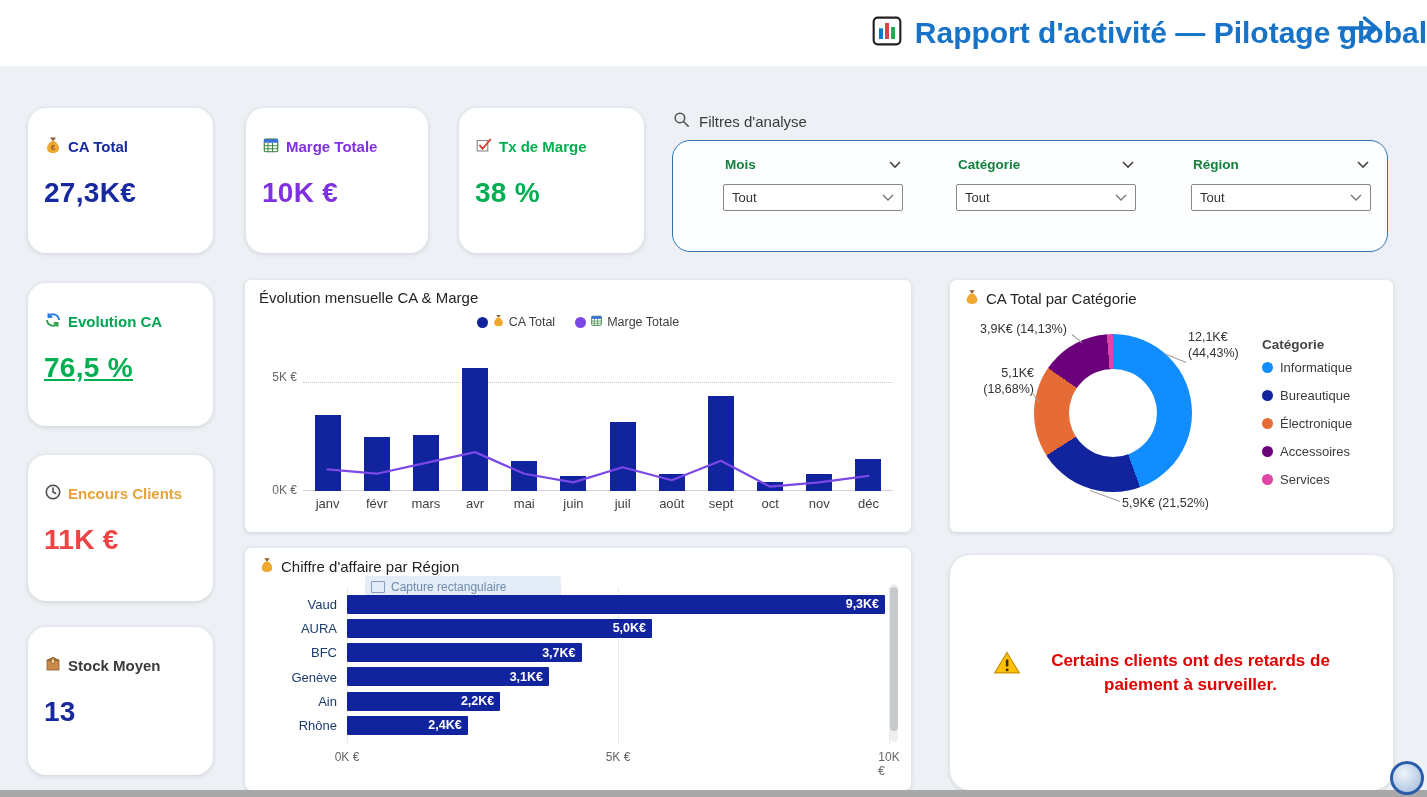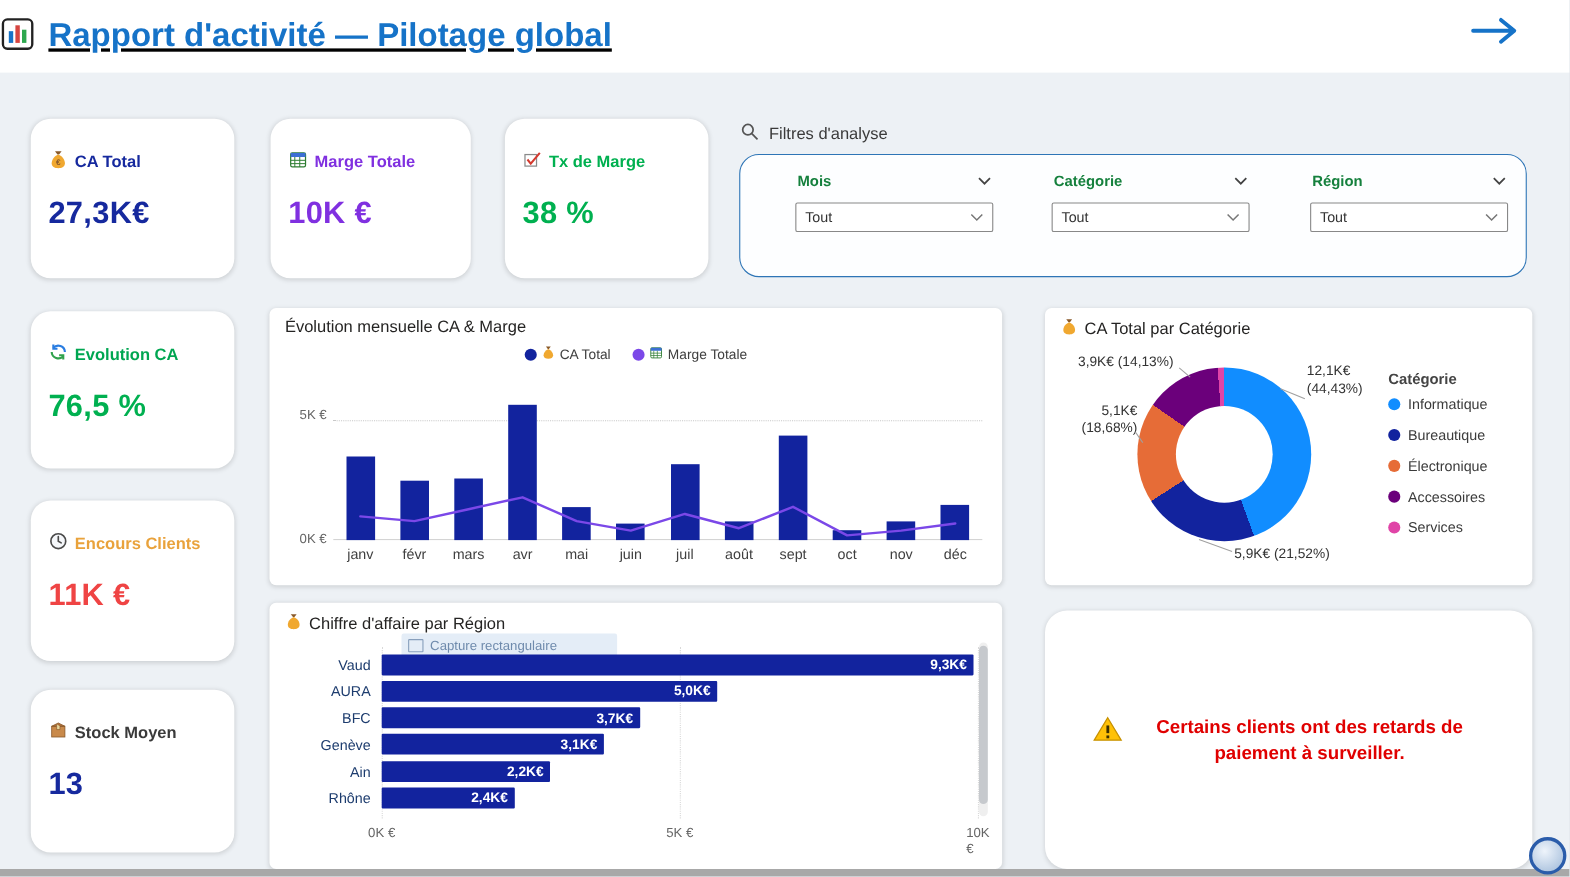--- a/index.html
+++ b/index.html
@@ -1,21 +1,21 @@
 <!DOCTYPE html>
 <html><head>
 <meta charset="utf-8">
 <style>
   html,body{margin:0;padding:0;background:#dfe3e8;}
   .page{position:relative;width:1427px;height:797px;background:#edf1f5;
         font-family:"Liberation Sans",sans-serif;overflow:hidden;}
 
   
   .hdr{position:absolute;left:0;top:0;width:100%;height:66px;background:#ffffff;
-       display:flex;align-items:center;justify-content:flex-start;gap:12px;text-decoration:underline;}
+       display:flex;align-items:center;justify-content:flex-end;gap:12px;}
   .hdr h1{margin:0;font-size:30px;font-weight:bold;}
   .fwd{position:absolute;right:46px;top:14px;cursor:pointer;}
 
   
   .card{position:absolute;background:#fff;border-radius:18px;
         box-shadow:0 1px 5px rgba(0,0,0,.14);}
   .kpi{padding:28px 16px 0;box-sizing:border-box;}
   .kpi-label{display:flex;align-items:center;gap:6px;font-weight:bold;font-size:15px;}
   .kpi-value{margin-top:20px;font-size:28px;font-weight:bold;letter-spacing:.3px;}
 
@@ -153,21 +153,21 @@
   <div class="card kpi" style="left:28px;top:283px;width:185px;height:143px">
     <div class="kpi-label">
       <span><svg viewBox="0 0 24 24" width="18" height="18">
             <path d="M20 12a8 8 0 0 0-14-5" stroke="#2a7de1" stroke-width="2.6" fill="none"></path>
             <path d="M6 3v5h5" fill="none" stroke="#2a7de1" stroke-width="2.6"></path>
             <path d="M4 12a8 8 0 0 0 14 5" stroke="#31a24c" stroke-width="2.6" fill="none"></path>
             <path d="M18 21v-5h-5" fill="none" stroke="#31a24c" stroke-width="2.6"></path>
           </svg></span>
       <span style="color: rgb(0, 166, 81);">Evolution CA</span>
     </div>
-    <div class="kpi-value" style="color: rgb(0, 176, 80);">76,5 %</div>
+    <div class="kpi-value" style="color: rgb(0, 176, 80); text-decoration: underline;">76,5 %</div>
   </div>
 
   <div class="card kpi" style="left:28px;top:455px;width:185px;height:146px">
     <div class="kpi-label">
       <span><svg viewBox="0 0 24 24" width="18" height="18">
             <circle cx="12" cy="12" r="9" fill="#f5f7fa" stroke="#4a4a4a" stroke-width="2"></circle>
             <path d="M12 6.5V12l3.5 2" stroke="#4a4a4a" stroke-width="2" fill="none" stroke-linecap="round"></path>
           </svg></span>
       <span style="color: rgb(233, 162, 59);">Encours Clients</span>
     </div>

